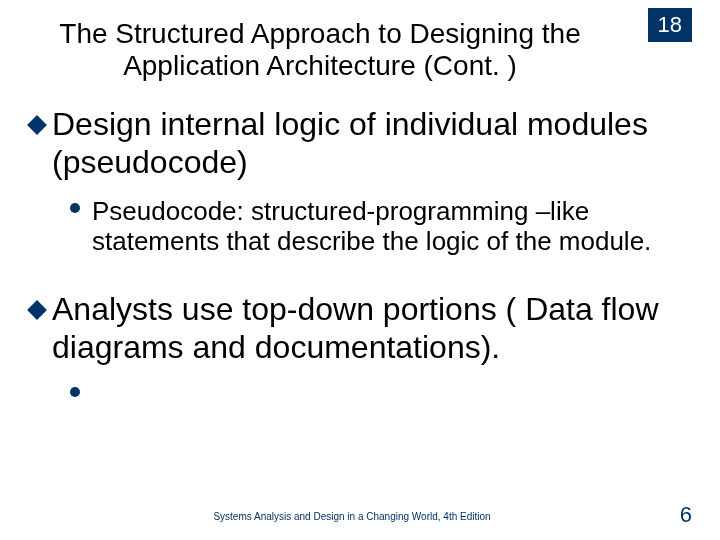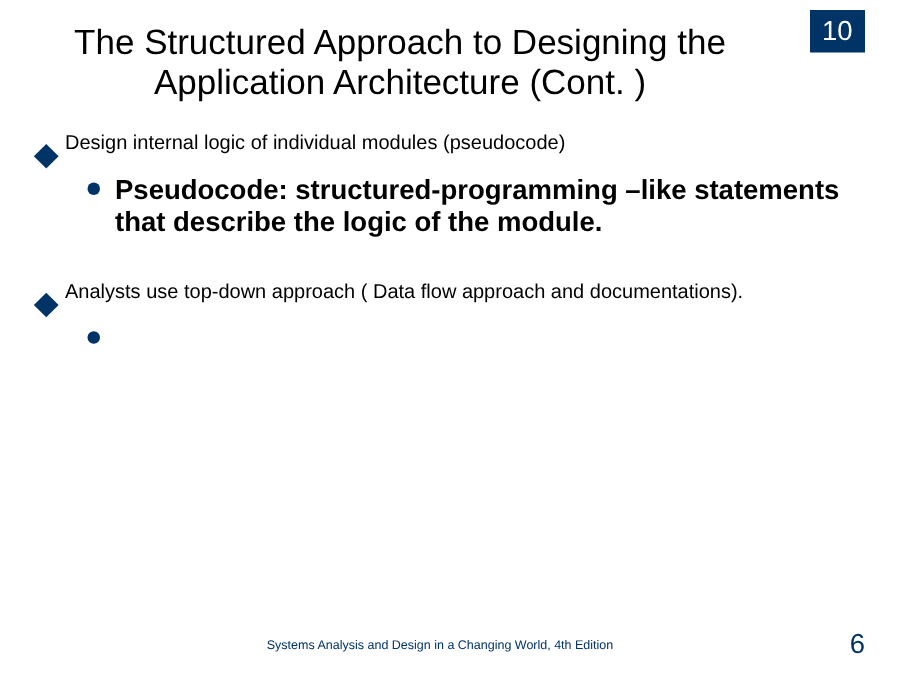--- a/index.html
+++ b/index.html
@@ -36,21 +36,21 @@
     position: absolute;
     top: 100px;
     left: 30px;
     width: 660px;
   }
   .l1 {
     margin-top: 6px;
     margin-bottom: 4px;
     padding-left: 22px;
     position: relative;
-    font-size: 16px;
+    font-size: 32px;
     line-height: 1.18;
   }
   .l1 .diamond {
     position: absolute;
     left: 0;
     top: 5px;
     width: 14px;
     height: 14px;
     background: #003366;
     transform: rotate(45deg);
@@ -62,23 +62,22 @@
     top: 7px;
     width: 14px;
     height: 14px;
   }
   .l2 {
     margin-top: 14px;
     margin-bottom: 14px;
     margin-left: 40px;
     padding-left: 22px;
     position: relative;
-    font-size: 22px;
+    font-size: 26px;
     line-height: 1.18;
-    font-weight: bold;
   }
   .l2 .dot {
     position: absolute;
     left: 0;
     top: 7px;
     width: 10px;
     height: 10px;
     border-radius: 50%;
     background: #003366;
   }
@@ -96,21 +95,21 @@
     position: absolute;
     bottom: 12px;
     right: 28px;
     font-size: 22px;
     color: #003366;
   }
 </style>
 </head>
 <body>
 
-<div class="chapter-badge">10</div>
+<div class="chapter-badge">18</div>
 
 <div class="title-block">The Structured Approach to Designing the Application Architecture (Cont. )</div>
 
 <div class="content">
 
   <div class="l1">
     <span class="diamond-wrap">
         <span class="diamond"></span>
       </span>
     <span>Design internal logic of individual modules (pseudocode)</span>
@@ -120,21 +119,21 @@
     <span class="dot"></span>
     <span>Pseudocode: structured-programming –like statements that describe the logic of the module.</span>
   </div>
 
   <div class="spacer"></div>
 
   <div class="l1">
     <span class="diamond-wrap">
         <span class="diamond"></span>
       </span>
-    <span>Analysts use top-down approach ( Data flow approach and documentations).</span>
+    <span>Analysts use top-down portions ( Data flow diagrams and documentations).</span>
   </div>
 
 
   <div class="l2">
     <span class="dot"></span>
   </div>
 
 </div>
 
 <div class="footer-cite">Systems Analysis and Design in a Changing World, 4th Edition</div>

